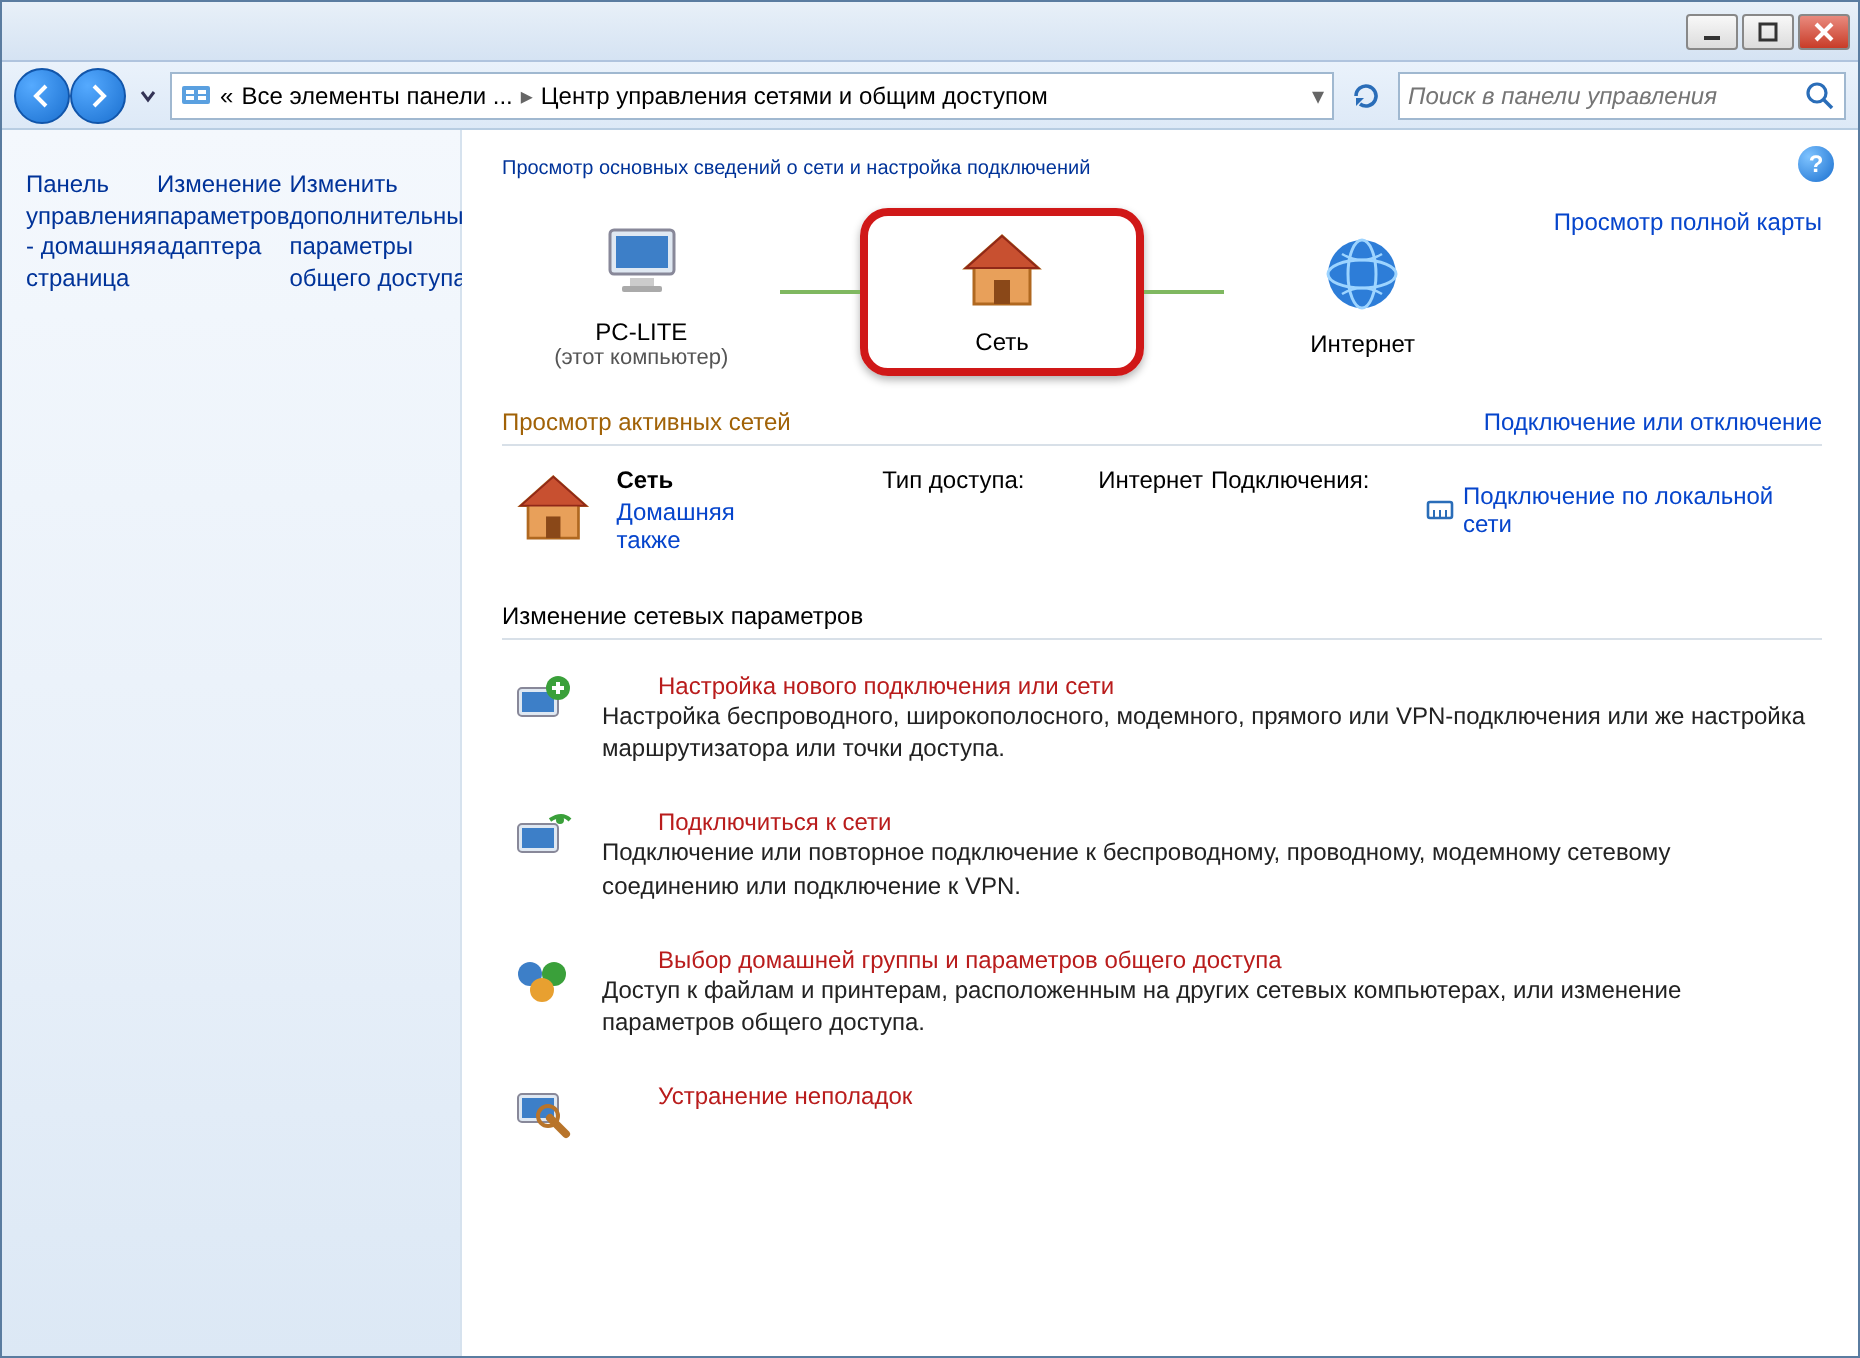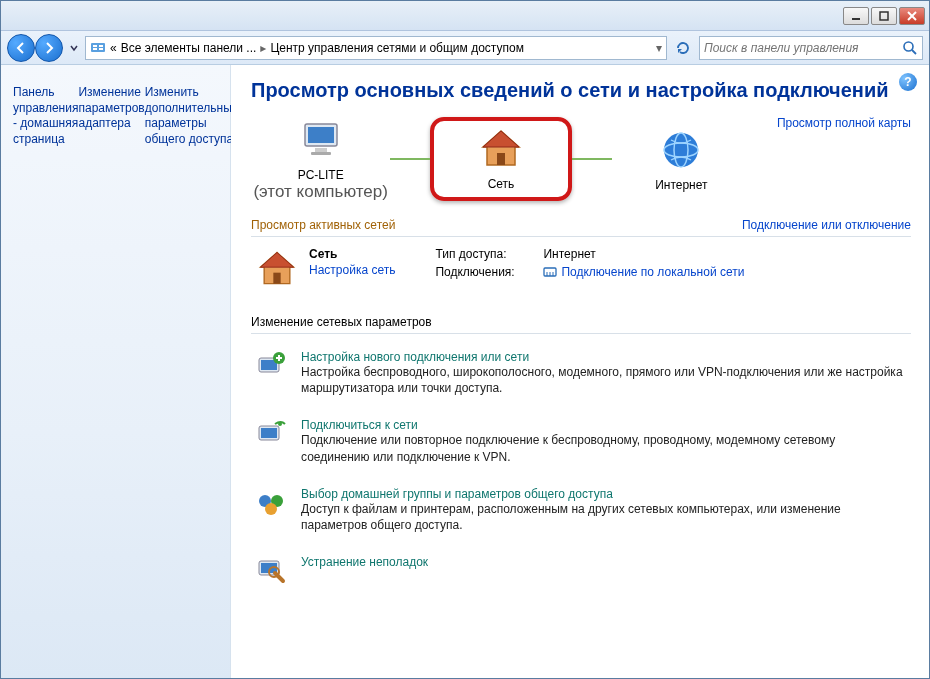--- a/index.html
+++ b/index.html
@@ -23,44 +23,44 @@
 .search-bar input { flex:1; border:none; outline:none; font-style: italic; color:#888; font-size:12px; }
 .search-bar .search-ico { width:16px; height:16px; color:#2a6db8; }
 .body { display: flex; height: calc(100% - 64px); }
 .sidebar { width: 230px; background: linear-gradient(#f4f8fd, #e8f0f9 60%, #dce8f5); padding: 14px 12px; display:flex; flex-direction:row; border-right:1px solid #d6e2ee; }
 .sidebar a { color: #003399; text-decoration: none; display:block; margin:6px 0; line-height:1.3; }
 .sidebar-title { color:#003399; font-weight:normal; }
 .sidebar-bottom { margin-top:auto;font-family:Liberation Serif, serif; }
 .sidebar-bottom .heading { color:#5a758f; margin-bottom:6px; }
 .main { flex:1; padding: 14px 18px 14px 20px; overflow:auto; position:relative; background:#fff; }
 .help-ico { position:absolute; top:8px; right:12px; width:18px; height:18px; border-radius:50%; background: radial-gradient(circle at 30% 30%, #7ec3ff,#1a6fcf); color:#fff; display:flex; align-items:center; justify-content:center; font-weight:bold; font-size:12px; }
-.main h1 { font-size:20px; font-weight:bold; color:#003399; margin-bottom:14px; }
+.main h1 { font-size:10px; font-weight:normal; color:#003399; margin-bottom:14px; }
 .map-row { display:flex; align-items:center; gap:0; margin-bottom:8px; position:relative; }
 .map-node { display:flex; flex-direction:column; align-items:center; width:150px; }
 .map-node .ico { width:48px; height:48px; display:flex; align-items:center; justify-content:center; }
 .map-node .label { margin-top:4px; text-align:center; }
-.map-node .sublabel { color:#555; font-size:17px; text-align:center; }
+.map-node .sublabel { color:#555; font-size:11px; text-align:center; }
 .map-line { flex:1; height:2px; background:#7fb860; position:relative; min-width:40px; }
 .highlight-box { border:4px solid #d01818; border-radius:14px; padding:4px 10px 6px; box-shadow:0 2px 4px rgba(0,0,0,0.3); }
 .map-link-right { position:absolute; right:0; top:0; }
 a.link { color:#0645cc; text-decoration:none; }
 .section-row { display:flex; justify-content:space-between; align-items:center; border-bottom:1px solid #d8e0e8; padding:6px 0 4px; margin-top:10px; }
 .section-row .sec-title { color:#a16207; }
 .active-net { display:flex; gap:40px; padding:10px 4px 8px; }
 .net-left { display:flex; gap:10px; align-items:flex-start; }
 .net-left .ico { width:44px; height:44px; }
 .net-info .name { font-weight:bold; margin-bottom:2px; }
-.net-right { display:flex; flex-direction:column; gap:4px; }
+.net-right { display:flex; flex-direction:row; gap:4px; }
 .net-right .kv { display:flex; gap:8px; }
 .net-right .k { min-width:100px; }
 .conn-link { display:flex; align-items:center; gap:4px; }
 .divider-label { border-bottom:1px solid #d8e0e8; padding:4px 0; margin-top:12px; margin-bottom:8px; }
 .task { display:flex; gap:14px; padding:8px 4px 14px; }
 .task .tico { width:32px; height:32px; flex-shrink:0; }
-.task .ttitle { color:#0f766e; margin-bottom:4px; }
+.task .ttitle { color:#b91c1c; margin-bottom:4px;margin-left:28px; }
 .task .tdesc { color:#222; line-height:1.35; }
 svg { display:block; }
 </style>
 </head>
 <body>
 
 <div class="window">
 
   <div class="titlebar">
     <div class="titlebar-btn">
@@ -199,21 +199,21 @@
         <div class="net-left">
           <div class="ico">
               <svg viewBox="0 0 48 48">
                 <path d="M24 6 L6 22 L10 22 L10 40 L38 40 L38 22 L42 22 Z" fill="#e8a05a" stroke="#b06820" stroke-width="1.5"></path>
                 <rect x="20" y="28" width="8" height="12" fill="#8a4818"></rect>
                 <path d="M24 6 L6 22 L42 22 Z" fill="#c85030" stroke="#902818"></path>
               </svg>
             </div>
           <div class="net-info">
             <div class="name">Сеть</div>
-            <a href="#" class="link">Настройка сеть</a>
+            <a href="#" class="link">Домашняя также</a>
           </div>
         </div>
         <div class="net-right">
           <div class="kv">
             <span class="k">Тип доступа:</span>
             <span>Интернет</span>
           </div>
           <div class="kv">
             <span class="k">Подключения:</span>
             <span class="conn-link">

